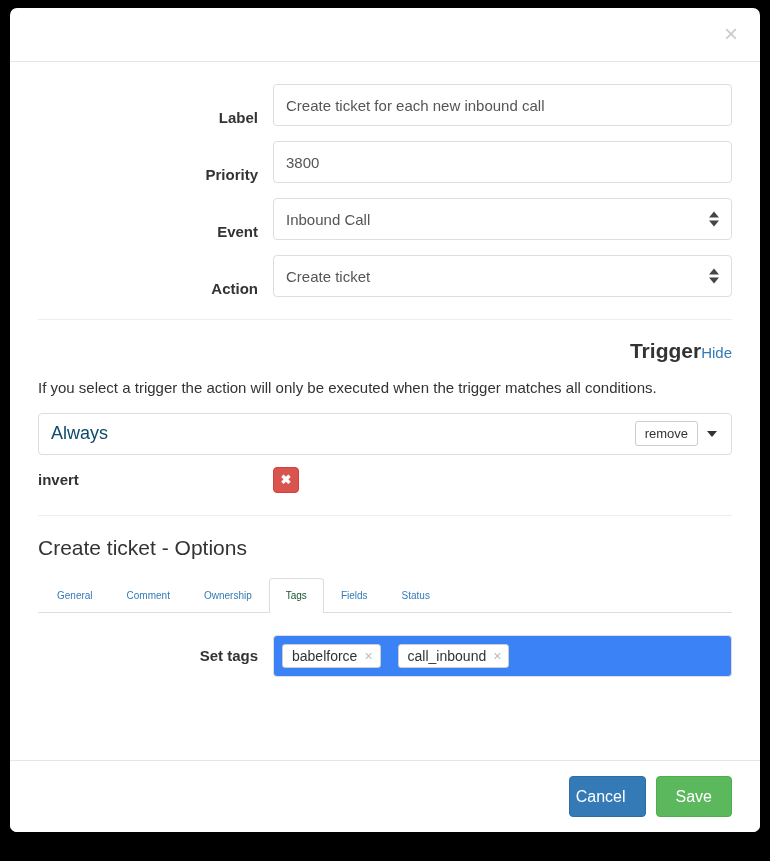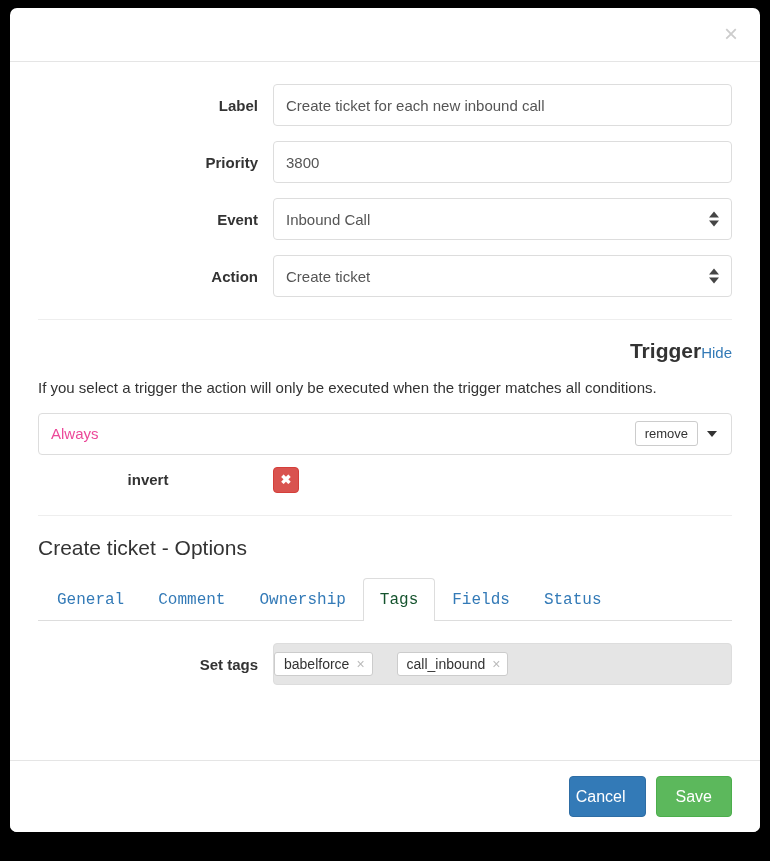--- a/index.html
+++ b/index.html
@@ -41,21 +41,21 @@
   
   .modal-body {
     padding: 0 28px;
     height: 697px;
     position: relative;
   }
 
   
   .form-row {
     display: flex;
-    align-items: center;
+    align-items: flex-end;
     margin-top: 15px;
   }
   .form-row:first-child { margin-top: 22px; }
   .form-label {
     width: 235px;
     text-align: right;
     padding-right: 15px;
     font-size: 15px;
     font-weight: bold;
     color: #333333;
@@ -131,22 +131,22 @@
     height: 42px;
     border: 1px solid #dddddd;
     border-radius: 4px;
     display: flex;
     align-items: center;
     padding: 0 8px 0 12px;
     background: #ffffff;
   }
   .trigger-text {
     flex: 1;
-    font-size: 15px;
-    color: #ec4899;
+    font-size: 18px;
+    color: #0c4a6e;
   }
   .btn-remove {
     font-size: 13px;
     color: #333333;
     background: #ffffff;
     border: 1px solid #cccccc;
     border-radius: 3px;
     padding: 4px 9px;
     cursor: pointer;
     font-family: "Liberation Sans", sans-serif;
@@ -165,21 +165,21 @@
     display: block;
   }
 
   .invert-row {
     display: flex;
     align-items: center;
     margin-top: 12px;
   }
   .invert-label {
     width: 235px;
-    text-align: center;
+    text-align: left;
     padding-right: 15px;
     font-size: 15px;
     font-weight: bold;
     color: #333333;
   }
   .btn-danger-sq {
     width: 26px; height: 26px;
     background: #d9534f;
     border: 1px solid #d43f3a;
     border-radius: 4px;
@@ -204,30 +204,30 @@
   }
 
   .tabs {
     margin-top: 18px;
     display: flex;
     align-items: flex-end;
     border-bottom: 1px solid #dddddd;
     padding-left: 2px;
   }
   .tab {
-    font-size: 16px;
+    font-size: 10px;
     color: #337ab7;
     padding: 10px 16px;
     cursor: pointer;
     border: 1px solid transparent;
     border-bottom: none;
     margin-bottom: -1px;
     line-height: 1.4;
     background: transparent;
-    font-family: Liberation Mono, monospace;
+    font-family: Liberation Sans, sans-serif;
     text-decoration: none;
   }
   .tab.active {
     color: #14532d;
     background: #ffffff;
     border-color: #dddddd #dddddd #ffffff;
     border-radius: 4px 4px 0 0;
     cursor: default;
   }
 
@@ -242,25 +242,25 @@
     padding-right: 15px;
     font-size: 15px;
     font-weight: bold;
     color: #333333;
   }
   .tags-field {
     flex: 1;
     min-height: 42px;
     border: 1px solid #dddddd;
     border-radius: 4px;
-    background: #e5e5e5;
-    padding: 6px 0;
-    display: flex;
-    align-items: center;
-    gap: 24px;
+    background: #3b82f6;
+    padding: 6px 8px;
+    display: flex;
+    align-items: center;
+    gap: 17px;
     flex-wrap: wrap;
   }
   .tag-pill {
     display: inline-flex;
     align-items: center;
     gap: 7px;
     border: 1px solid #cccccc;
     border-radius: 3px;
     background: #ffffff;
     padding: 3px 7px 3px 9px;

